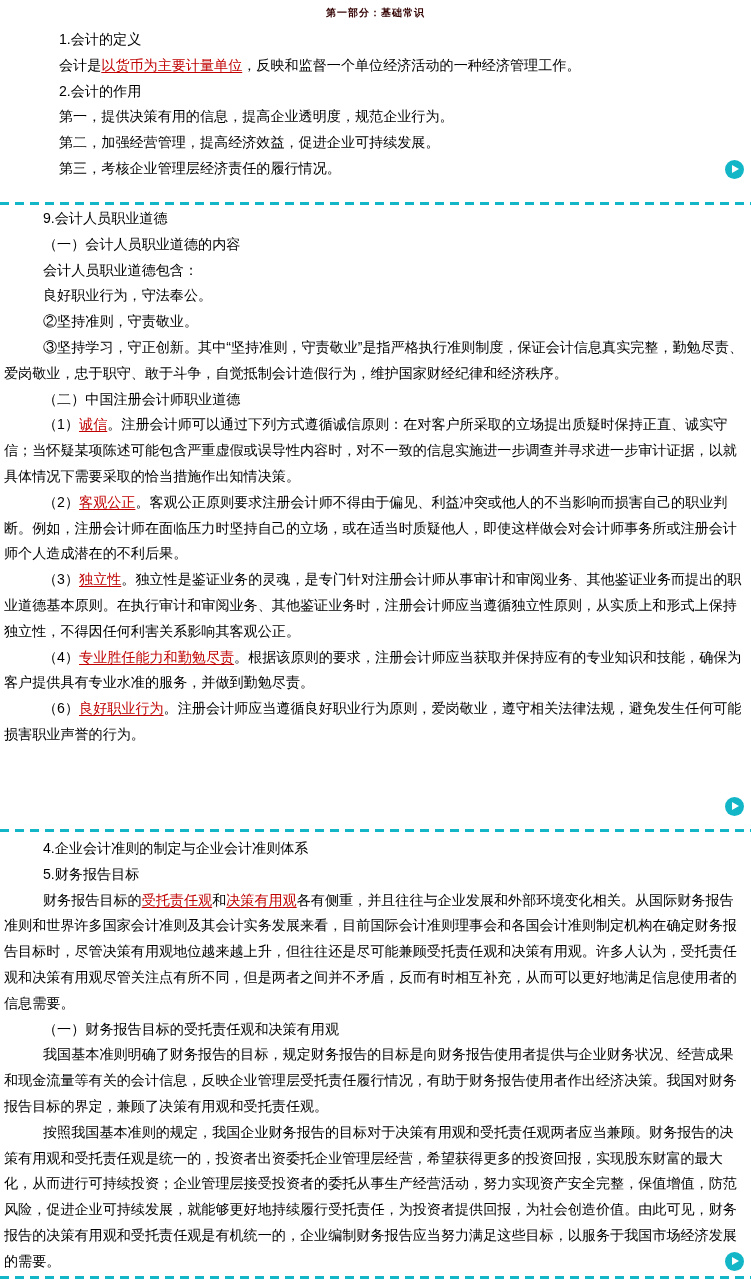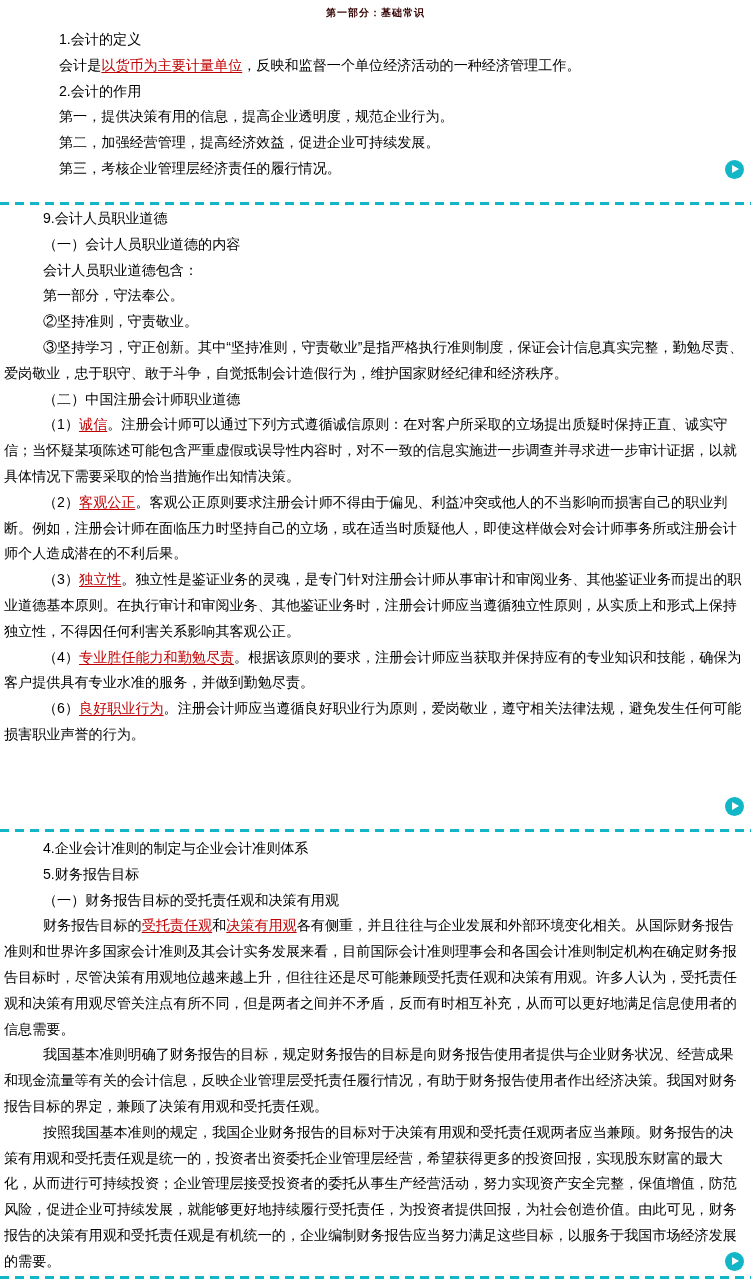--- a/index.html
+++ b/index.html
@@ -60,37 +60,37 @@
       <p class="para"><span>第一，提供决策有用的信息，提高企业透明度，规范企业行为。</span></p>
       <p class="para"><span>第二，加强经营管理，提高经济效益，促进企业可持续发展。</span></p>
       <p class="para"><span>第三，考核企业管理层经济责任的履行情况。</span></p>
     </div>
   <div class="divider" id="div1"></div>
 
   <div class="section" id="sec2">
       <p class="para"><span>9.会计人员职业道德</span></p>
       <p class="para"><span>（一）会计人员职业道德的内容</span></p>
       <p class="para"><span>会计人员职业道德包含：</span></p>
-      <p class="para"><span>第一部分，守法奉公。</span></p>
+      <p class="para"><span>良好职业行为，守法奉公。</span></p>
       <p class="para"><span>②坚持准则，守责敬业。</span></p>
       <p class="para"><span>③坚持学习，守正创新。其中“坚持准则，守责敬业”是指严格执行准则制度，保证会计信息真实完整，勤勉尽责、爱岗敬业，忠于职守、敢于斗争，自觉抵制会计造假行为，维护国家财经纪律和经济秩序。</span></p>
       <p class="para"><span>（二）中国注册会计师职业道德</span></p>
       <p class="para"><span>（1）</span><span class="term">诚信</span><span>。注册会计师可以通过下列方式遵循诚信原则：在对客户所采取的立场提出质疑时保持正直、诚实守信；当怀疑某项陈述可能包含严重虚假或误导性内容时，对不一致的信息实施进一步调查并寻求进一步审计证据，以就具体情况下需要采取的恰当措施作出知情决策。</span></p>
       <p class="para"><span>（2）</span><span class="term">客观公正</span><span>。客观公正原则要求注册会计师不得由于偏见、利益冲突或他人的不当影响而损害自己的职业判断。例如，注册会计师在面临压力时坚持自己的立场，或在适当时质疑他人，即使这样做会对会计师事务所或注册会计师个人造成潜在的不利后果。</span></p>
       <p class="para"><span>（3）</span><span class="term">独立性</span><span>。独立性是鉴证业务的灵魂，是专门针对注册会计师从事审计和审阅业务、其他鉴证业务而提出的职业道德基本原则。在执行审计和审阅业务、其他鉴证业务时，注册会计师应当遵循独立性原则，从实质上和形式上保持独立性，不得因任何利害关系影响其客观公正。</span></p>
       <p class="para"><span>（4）</span><span class="term">专业胜任能力和勤勉尽责</span><span>。根据该原则的要求，注册会计师应当获取并保持应有的专业知识和技能，确保为客户提供具有专业水准的服务，并做到勤勉尽责。</span></p>
       <p class="para"><span>（6）</span><span class="term">良好职业行为</span><span>。注册会计师应当遵循良好职业行为原则，爱岗敬业，遵守相关法律法规，避免发生任何可能损害职业声誉的行为。</span></p>
     </div>
   <div class="divider" id="div2"></div>
 
   <div class="section" id="sec3">
       <p class="para"><span>4.企业会计准则的制定与企业会计准则体系</span></p>
       <p class="para"><span>5.财务报告目标</span></p>
+      <p class="para"><span>财务报告目标的</span><span class="term">受托责任观</span><span>和</span><span class="term">决策有用观</span><span>各有侧重，并且往往与企业发展和外部环境变化相关。从国际财务报告准则和世界许多国家会计准则及其会计实务发展来看，目前国际会计准则理事会和各国会计准则制定机构在确定财务报告目标时，尽管决策有用观地位越来越上升，但往往还是尽可能兼顾受托责任观和决策有用观。许多人认为，受托责任观和决策有用观尽管关注点有所不同，但是两者之间并不矛盾，反而有时相互补充，从而可以更好地满足信息使用者的信息需要。</span></p>
       <p class="para"><span>（一）财务报告目标的受托责任观和决策有用观</span></p>
-      <p class="para"><span>财务报告目标的</span><span class="term">受托责任观</span><span>和</span><span class="term">决策有用观</span><span>各有侧重，并且往往与企业发展和外部环境变化相关。从国际财务报告准则和世界许多国家会计准则及其会计实务发展来看，目前国际会计准则理事会和各国会计准则制定机构在确定财务报告目标时，尽管决策有用观地位越来越上升，但往往还是尽可能兼顾受托责任观和决策有用观。许多人认为，受托责任观和决策有用观尽管关注点有所不同，但是两者之间并不矛盾，反而有时相互补充，从而可以更好地满足信息使用者的信息需要。</span></p>
       <p class="para"><span>我国基本准则明确了财务报告的目标，规定财务报告的目标是向财务报告使用者提供与企业财务状况、经营成果和现金流量等有关的会计信息，反映企业管理层受托责任履行情况，有助于财务报告使用者作出经济决策。我国对财务报告目标的界定，兼顾了决策有用观和受托责任观。</span></p>
       <p class="para"><span>按照我国基本准则的规定，我国企业财务报告的目标对于决策有用观和受托责任观两者应当兼顾。财务报告的决策有用观和受托责任观是统一的，投资者出资委托企业管理层经营，希望获得更多的投资回报，实现股东财富的最大化，从而进行可持续投资；企业管理层接受投资者的委托从事生产经营活动，努力实现资产安全完整，保值增值，防范风险，促进企业可持续发展，就能够更好地持续履行受托责任，为投资者提供回报，为社会创造价值。由此可见，财务报告的决策有用观和受托责任观是有机统一的，企业编制财务报告应当努力满足这些目标，以服务于我国市场经济发展的需要。</span></p>
     </div>
   <div class="divider" id="div3"></div>
 
   <div class="play-btn" id="pb1">
     <div class="play-tri"></div>
   </div>
   <div class="play-btn" id="pb2">
     <div class="play-tri"></div>

